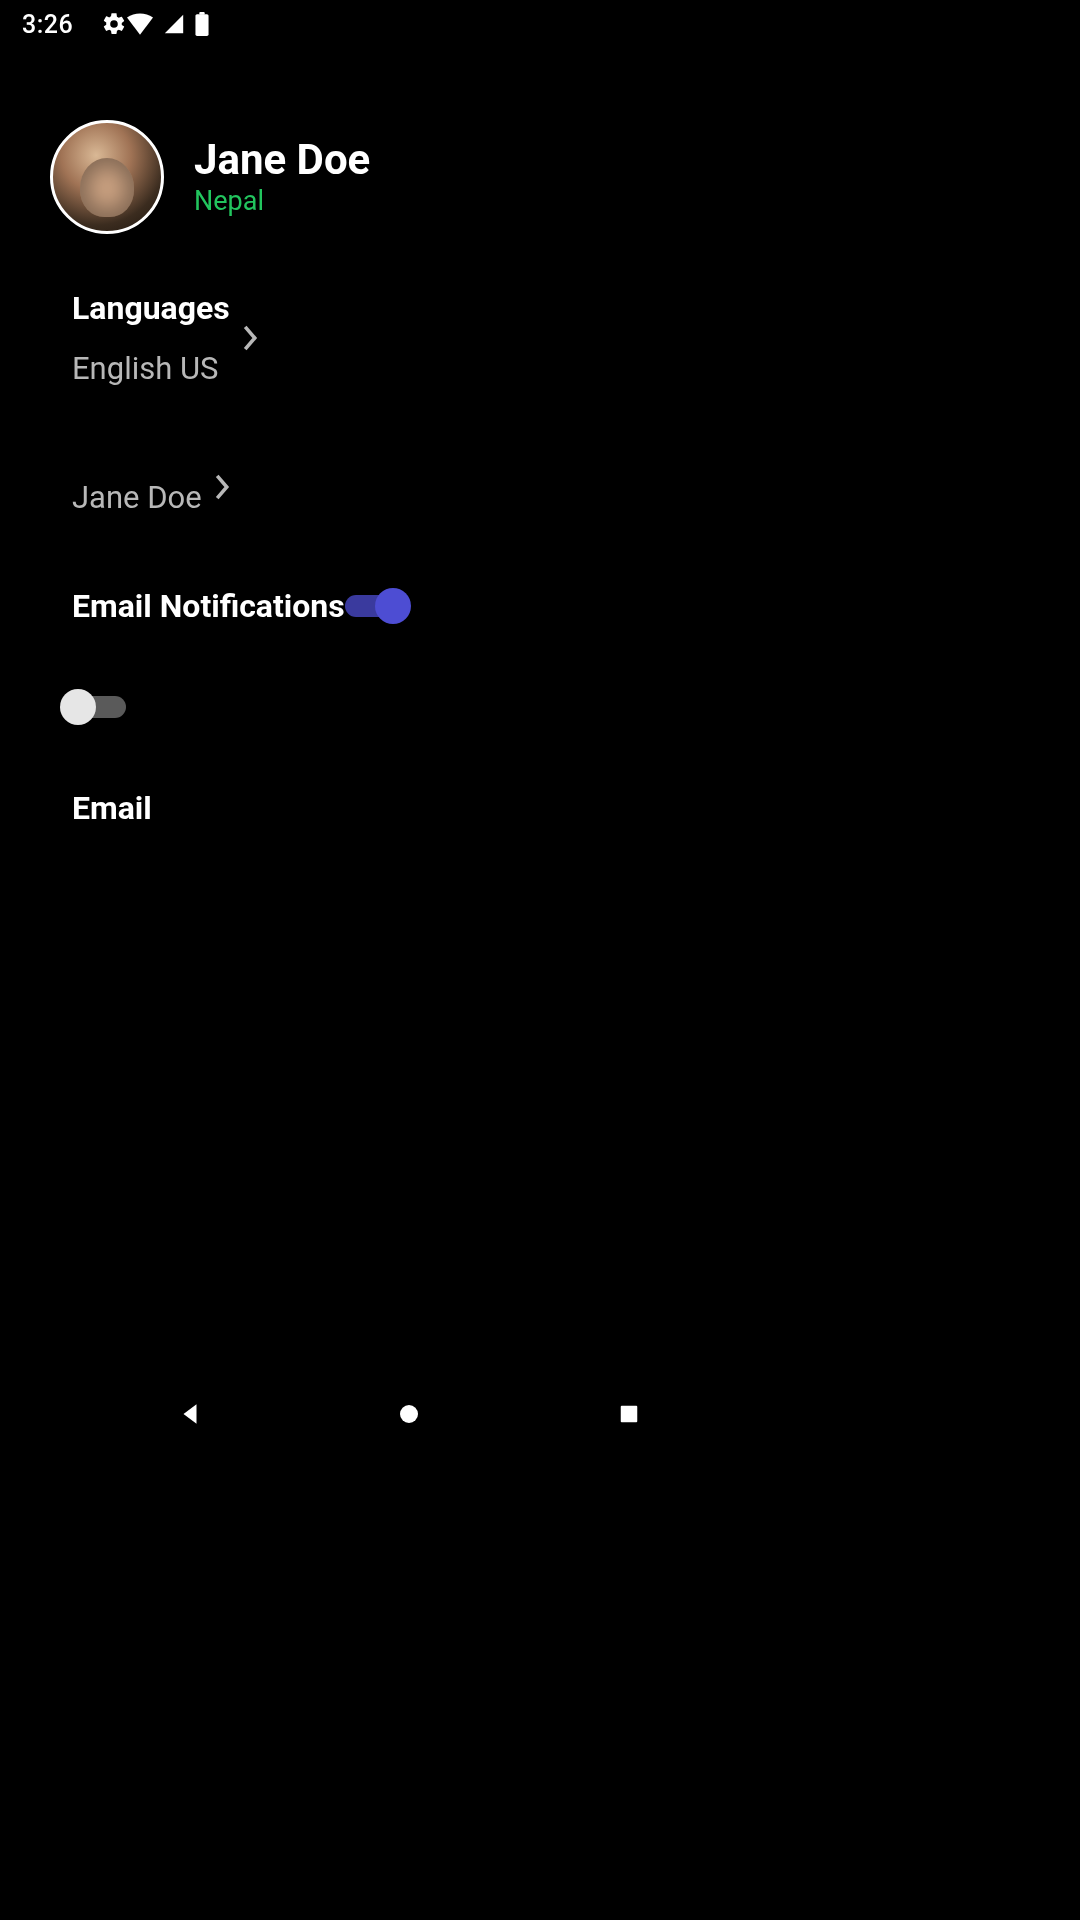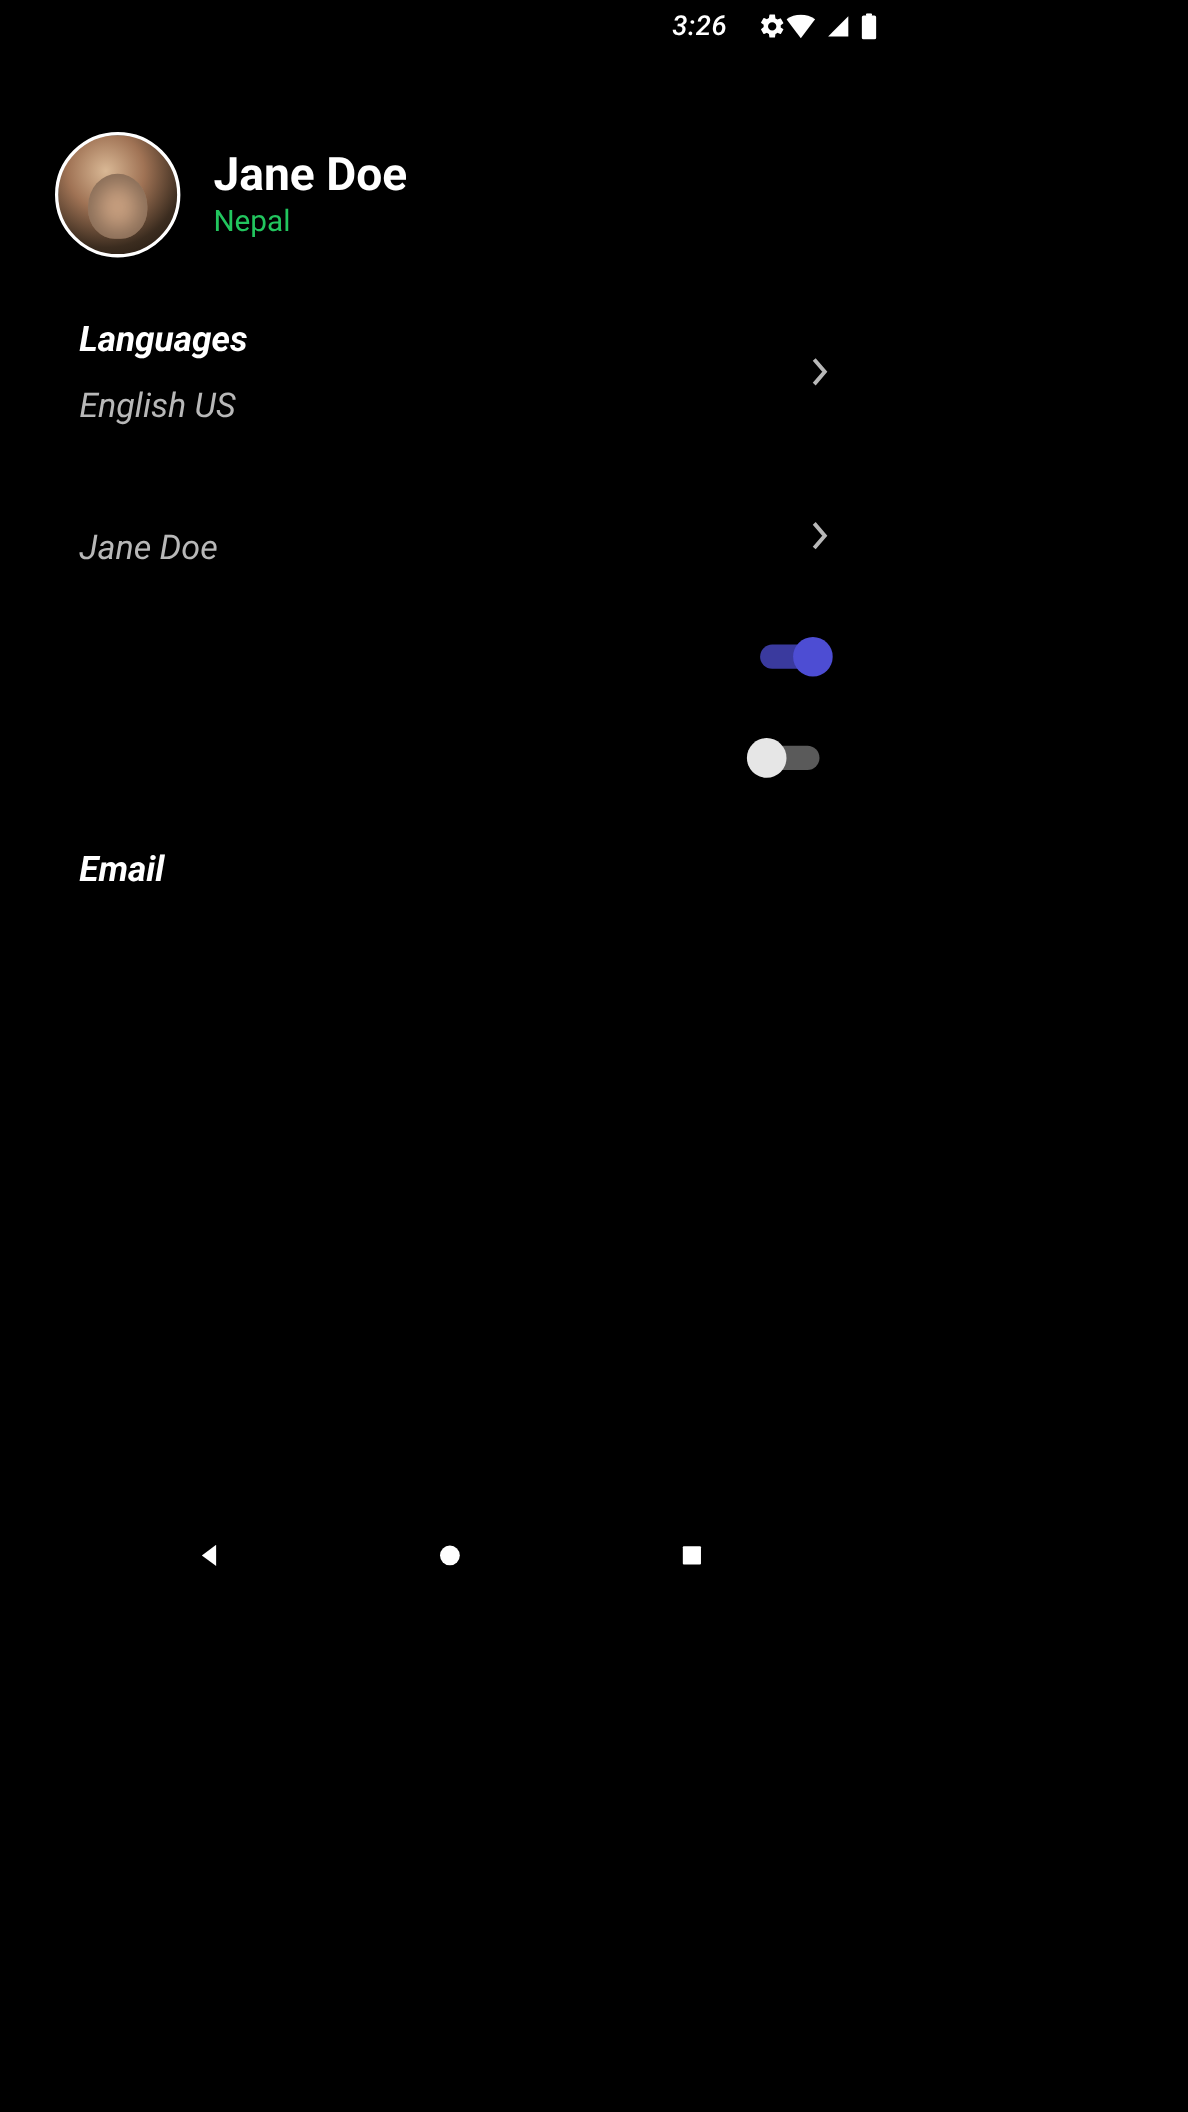--- a/index.html
+++ b/index.html
@@ -12,25 +12,24 @@
       height: 1456px;
       background: #000000;
       color: #ffffff;
       font-family: Roboto, -apple-system, BlinkMacSystemFont, "Segoe UI", Helvetica, Arial, sans-serif;
       position: relative;
       overflow: hidden;
     }
     
     .status-bar {
       display: flex;
-      justify-content: flex-end;
+      justify-content: flex-start;
       align-items: center;
       padding: 8px 22px 0 22px;
       height: 40px;
-      font-style: italic;
     }
     .status-left {
       display: flex;
       align-items: center;
       gap: 28px;
     }
     .status-time {
       font-size: 25px;
       font-weight: 500;
       letter-spacing: 0.5px;
@@ -93,23 +92,21 @@
     }
     
     .settings-list {
       padding: 54px 48px 0 72px;
       display: flex;
       flex-direction: column;
       gap: 70px;
     }
     .settings-item {
       display: flex;
-      justify-content: space-between;
-      align-items: center;
-      font-style: italic;
+      align-items: center;
     }
     .item-text {
       display: flex;
       flex-direction: column;
     }
     .item-title {
       font-size: 32px;
       font-weight: 700;
       line-height: 1.25;
     }
@@ -240,20 +237,21 @@
       </div>
       <span class="chevron">
         <svg width="16" height="26" viewBox="0 0 10 16" fill="none" stroke="#b8b8b8" stroke-width="2.2">
           <path d="M2 1 L8 8 L2 15"></path>
         </svg>
       </span>
     </div>
 
     <div class="settings-item">
       <div class="item-text">
+        <div class="item-title">Email Notifications</div>
       </div>
       <div class="toggle on">
         <div class="knob"></div>
       </div>
     </div>
 
     <div class="settings-item">
       <div class="item-text">
       </div>
       <div class="toggle off">

